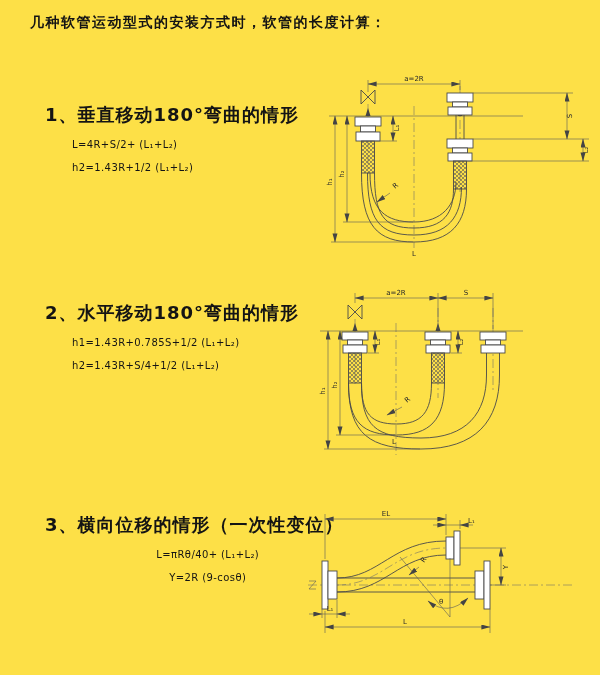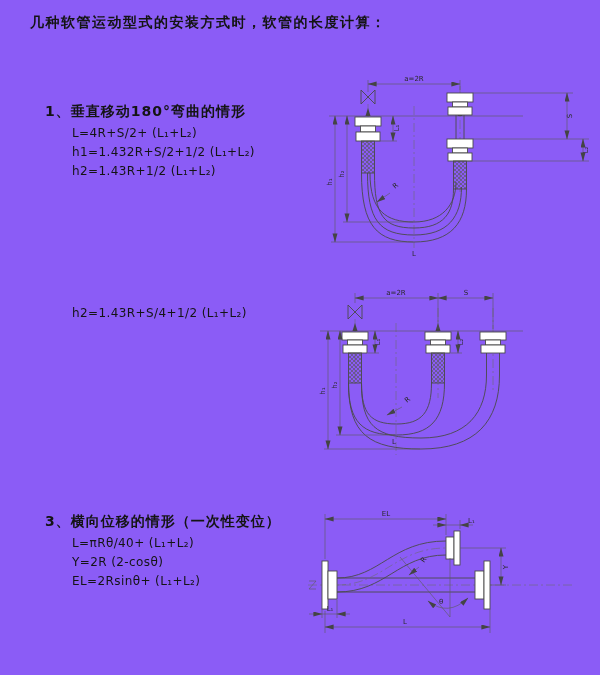--- a/index.html
+++ b/index.html
@@ -1,54 +1,54 @@
 <!DOCTYPE html>
 <html><head>
 <meta charset="utf-8">
 <style>
   html,body{margin:0;padding:0;background:#fff;}
-  .page{position:relative;width:600px;height:675px;background:#8b5cf6;overflow:hidden;
+  .page{position:relative;width:600px;height:675px;background:#fde047;overflow:hidden;
         font-family:"DejaVu Sans",sans-serif;color:#141414;}
   .title{position:absolute;left:30px;top:14px;font-size:14px;font-weight:bold;letter-spacing:1.5px;}
   .section{position:absolute;left:45px;}
-  #s1{top:103px;} #s2{top:301px;} #s3{top:513px;}
-  .heading{font-size:14px;font-weight:bold;letter-spacing:1px;}
-  .formula{font-size:12px;margin-top:5px;padding-left:27px;letter-spacing:.4px;white-space:nowrap;}
+  #s1{top:103px;} #s2{top:301px;} #s3{top:513px;text-align:center;}
+  .heading{font-size:18px;font-weight:bold;letter-spacing:1px;}
+  .formula{font-size:10px;margin-top:12px;padding-left:27px;letter-spacing:.4px;white-space:nowrap;}
   svg{position:absolute;}
   #d1{left:315px;top:70px;} #d2{left:308px;top:283px;} #d3{left:300px;top:505px;}
   .ln{stroke:#4a4a4a;stroke-width:.9;fill:none;}
   .fit{stroke:#4a4a4a;stroke-width:.9;fill:#ffffff;}
   .dim{stroke:#5a5a5a;stroke-width:.6;fill:none;}
   .cl{stroke:#6a6a6a;stroke-width:.55;stroke-dasharray:9 3 2 3;fill:none;}
   .lbl{fill:#2a2a2a;font-size:7px;font-family:"DejaVu Sans",sans-serif;}
   .arrowfill{fill:#444;}
 </style>
 </head>
 <body>
 
 <div class="page">
 
   <div class="title">几种软管运动型式的安装方式时，软管的长度计算：</div>
 
   <div class="section" id="s1">
     <div class="heading">1、垂直移动180°弯曲的情形</div>
     <div class="formula">L=4R+S/2+ (L₁+L₂)</div>
-    <div class="formula">h1=1.432R+S/2+1/2 (L₁+L₂)</div>
     <div class="formula">h2=1.43R+1/2 (L₁+L₂)</div>
   </div>
 
   <div class="section" id="s2">
+    <div class="heading">2、水平移动180°弯曲的情形</div>
+    <div class="formula">h1=1.43R+0.785S+1/2 (L₁+L₂)</div>
     <div class="formula">h2=1.43R+S/4+1/2 (L₁+L₂)</div>
   </div>
 
   <div class="section" id="s3">
     <div class="heading">3、横向位移的情形（一次性变位）</div>
     <div class="formula">L=πRθ/40+ (L₁+L₂)</div>
-    <div class="formula">Y=2R (2-cosθ)</div>
-    <div class="formula">EL=2Rsinθ+ (L₁+L₂)</div>
+    <div class="formula">Y=2R (9-cosθ)</div>
   </div>
 
   <svg id="d1" width="280" height="190" viewBox="0 0 280 190">
     <defs>
       <marker id="ar1" markerWidth="10" markerHeight="6" refX="8.6" refY="2.5" orient="auto-start-reverse" markerUnits="userSpaceOnUse">
         <path d="M0,0 L9,2.5 L0,5 z" class="arrowfill"></path>
       </marker>
       <pattern id="hh1" width="4" height="4" patternUnits="userSpaceOnUse">
         <path d="M0,0 L4,4 M4,0 L0,4" stroke="#555" stroke-width="0.6"></path>
       </pattern>

